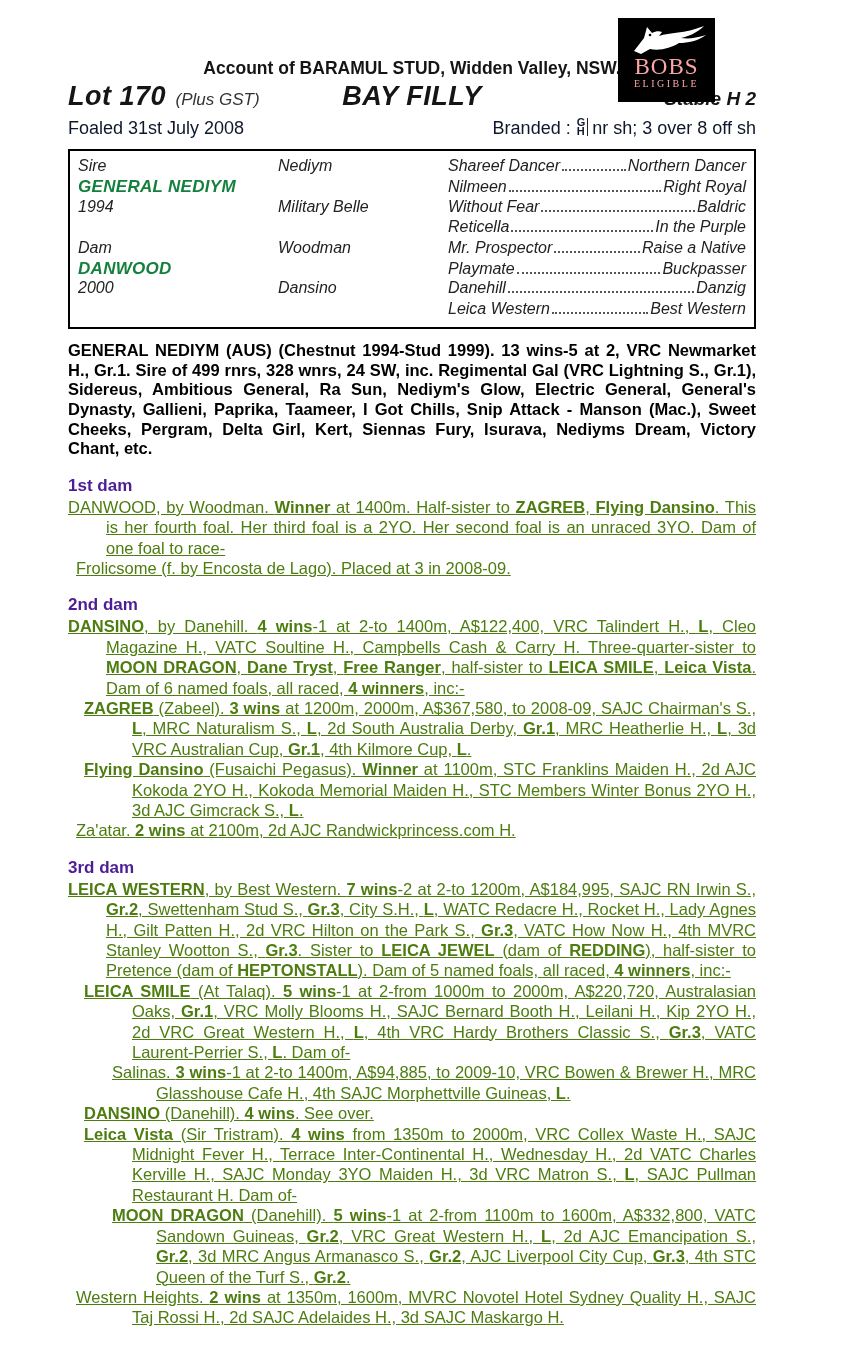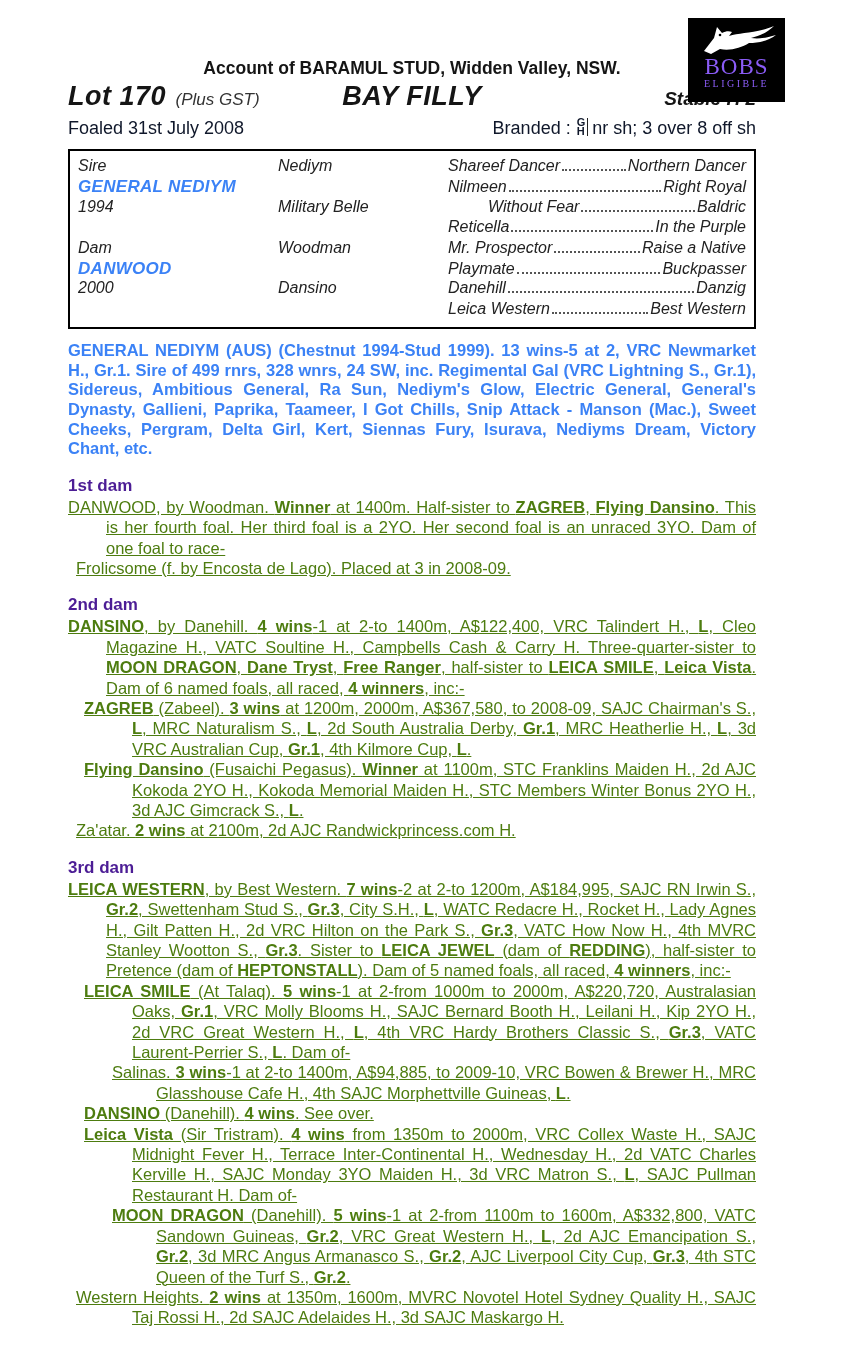--- a/index.html
+++ b/index.html
@@ -5,22 +5,22 @@
   html,body{margin:0;padding:0;}
   body{
     width:860px;height:1356px;background:#ffffff;color:#151515;
     font-family:"Liberation Sans", sans-serif;overflow:hidden;
   }
   .page{position:relative;box-sizing:border-box;width:860px;height:1356px;
     padding:18px 104px 0 68px;}
   .b{font-weight:bold;}
 
   
-  .logo{position:absolute;left:688px;top:18px;width:97px;height:84px;
-    background:#000;color:#8b5cf6;text-align:center;box-sizing:border-box;padding-top:6px;}
+  .logo{position:absolute;left:618px;top:18px;width:97px;height:84px;
+    background:#000;color:#fca5a5;text-align:center;box-sizing:border-box;padding-top:6px;}
   .logo svg{display:block;margin:0 auto;}
   .logo-title{font-family:"Liberation Serif", serif;font-size:23px;line-height:22px;letter-spacing:1px;}
   .logo-sub{font-family:"Liberation Serif", serif;font-size:10px;line-height:12px;letter-spacing:2.5px;}
 
   
   .account{margin-top:40px;text-align:center;font-weight:bold;font-size:17.5px;}
   .lot-row{display:grid;grid-template-columns:1fr auto 1fr;align-items:baseline;margin-top:2px;font-style:italic;}
   .lot{font-weight:bold;font-size:27px;letter-spacing:0.5px;}
   .gst{font-size:17px;color:#333;margin-left:5px;}
   .big-title{font-weight:bold;font-size:27px;text-align:center;letter-spacing:0.5px;}
@@ -30,29 +30,29 @@
   .brand{display:inline-flex;flex-direction:column;font-weight:bold;font-size:11px;
     line-height:9px;border-right:1.5px solid #222;padding-right:2px;margin:0 4px 0 6px;
     transform:translateY(-2px);}
 
   
   .pedigree{margin-top:10px;border:2.5px solid #000;box-sizing:border-box;
     display:grid;grid-template-columns:200px 170px 1fr;
     grid-template-rows:repeat(8,20.4px);padding:6px 8px 7px 8px;
     font-size:16px;color:#222;align-items:baseline;font-style:italic;}
   .pc{white-space:nowrap;}
-  .pc.name{font-weight:bold;font-size:17px;color:#3b82f6;letter-spacing:0.3px;}
+  .pc.name{font-weight:bold;font-size:17px;color:#15803d;letter-spacing:0.3px;}
   .prow{display:flex;align-items:flex-end;min-width:0;}
   .pl,.pr{white-space:nowrap;}
   .dots{flex:1;border-bottom:2.2px dotted #555;margin:0 2px;min-width:10px;
     transform:translateY(-4px);}
 
   
   .blurb{margin:12px 0 0 0;font-weight:bold;font-size:16.5px;line-height:19.6px;
-    text-align:justify;color:#3b82f6;}
+    text-align:justify;color:#000000;}
   #sections h3{margin:17px 0 1px 0;font-size:17px;color:#4c1d95;}
   #sections p{margin:0;font-size:16.5px;line-height:20.4px;text-align:justify;color:#4d7c0f;text-decoration:underline;}
   .p-dam {padding-left:38px;text-indent:-38px;}
   .p-foal{padding-left:64px;text-indent:-48px;}
   .p-sub {padding-left:88px;text-indent:-44px;}
   .p-min {padding-left:64px;text-indent:-56px;}
 </style>
 </head>
 <body>
 
@@ -104,21 +104,21 @@
       <div class="prow" style="grid-area: 1 / 3;">
         <span class="pl">Shareef Dancer</span>
         <span class="dots"></span>
         <span class="pr">Northern Dancer</span>
       </div>
       <div class="prow" style="grid-area: 2 / 3;">
         <span class="pl">Nilmeen</span>
         <span class="dots"></span>
         <span class="pr">Right Royal</span>
       </div>
-      <div class="prow" style="grid-area: 3 / 3; margin-left: 40px;">
+      <div class="prow" style="grid-area: 3 / 3;">
         <span class="pl">Without Fear</span>
         <span class="dots"></span>
         <span class="pr">Baldric</span>
       </div>
       <div class="prow" style="grid-area: 4 / 3;">
         <span class="pl">Reticella</span>
         <span class="dots"></span>
         <span class="pr">In the Purple</span>
       </div>
       <div class="prow" style="grid-area: 5 / 3;">

